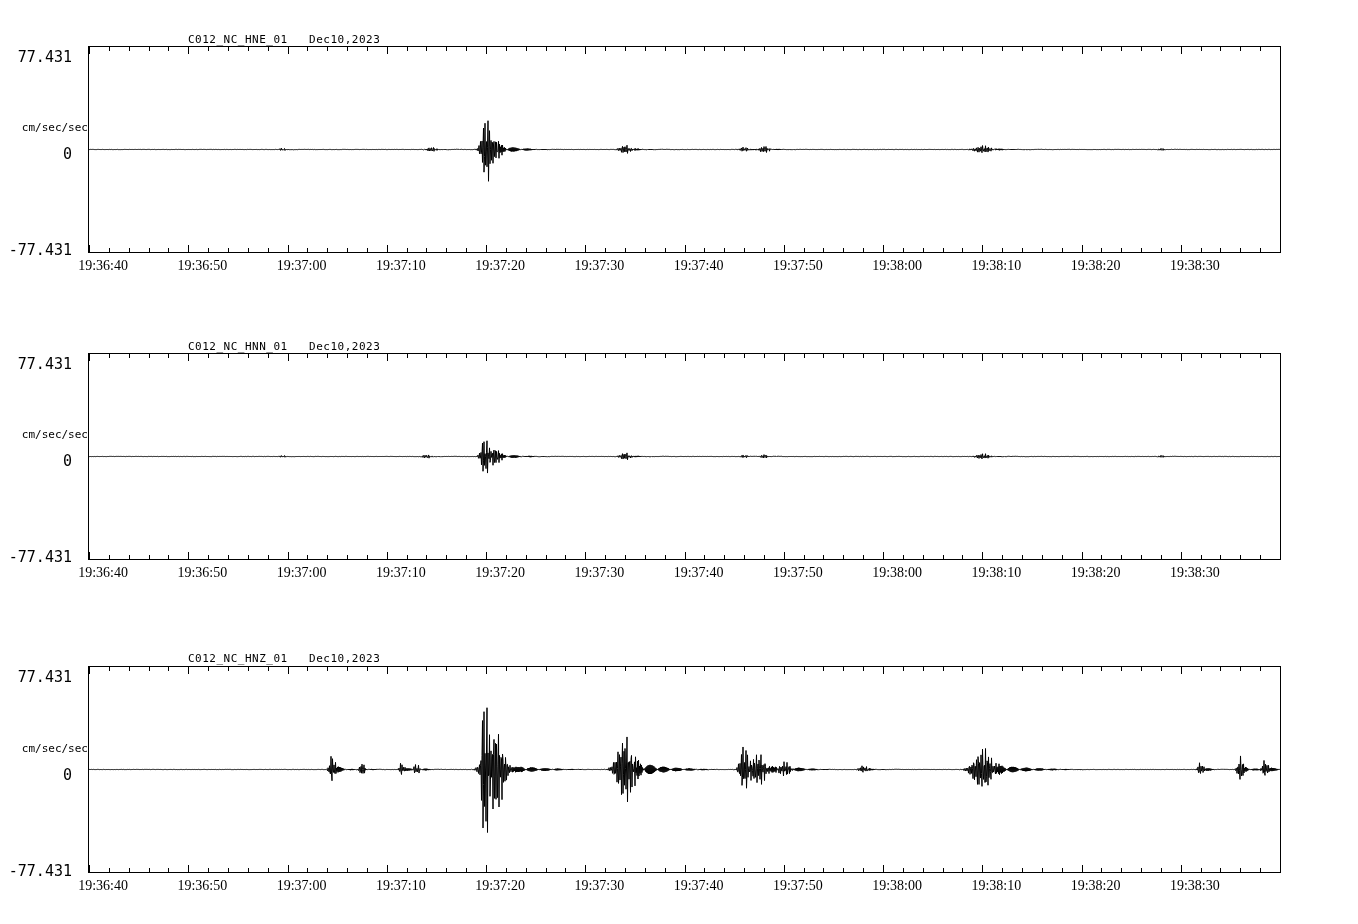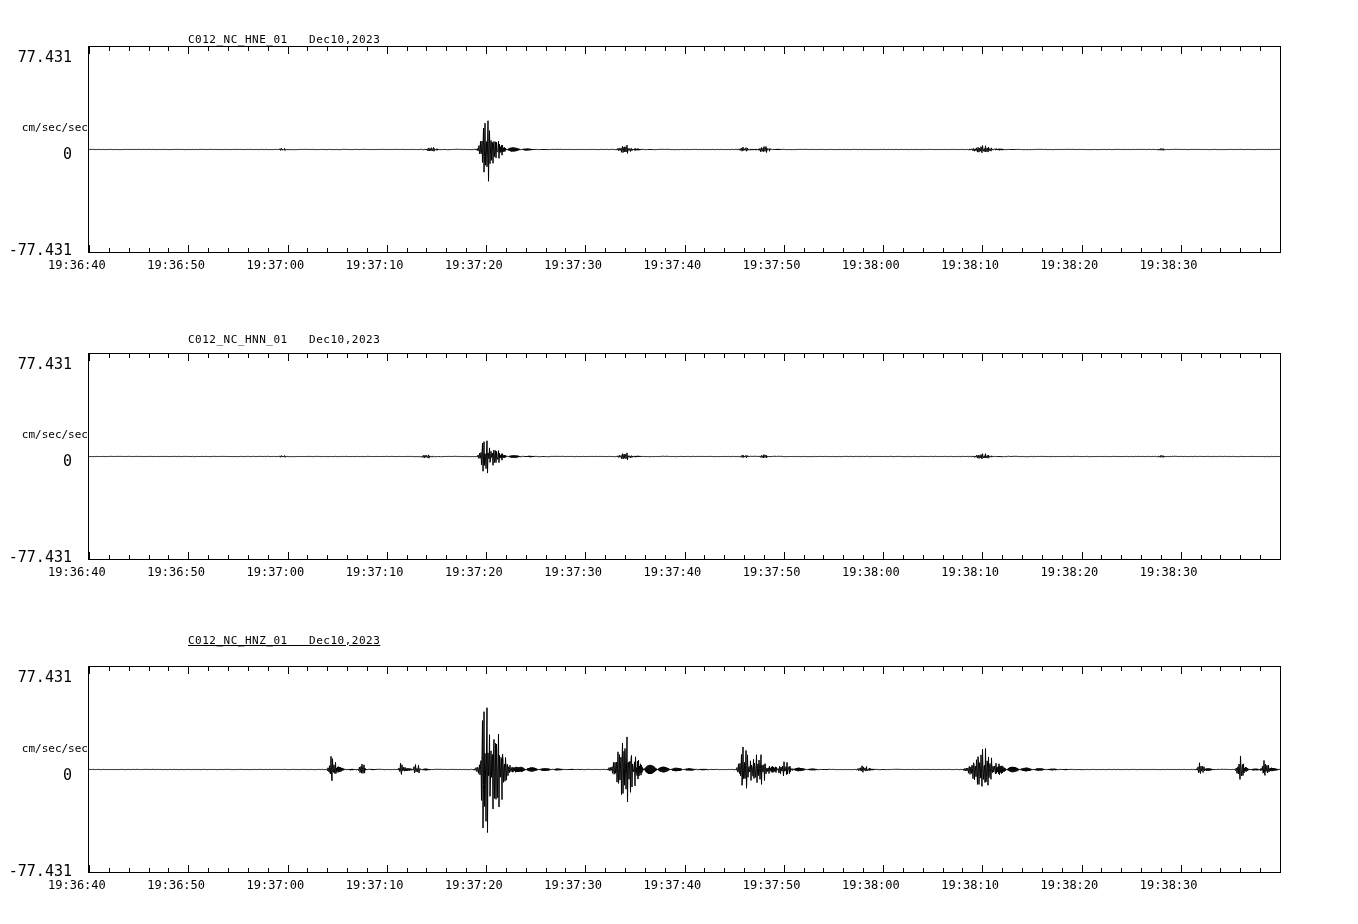--- a/index.html
+++ b/index.html
@@ -45,24 +45,25 @@
     padding-left: 8px;
   }
   .ytick-label {
     position: absolute;
     font-size: 15px;
     text-align: right;
     white-space: pre;
   }
   .xtick-label {
     position: absolute;
-    font-size: 12px;
-    text-align: left;
+    font-size: 14px;
+    text-align: right;
     white-space: pre;
     width: 80px;
+    font-family: Liberation Serif, serif;
   }
   svg {
     display: block;
   }
 </style>
 </head>
 <body>
 
 <div class="page">
 
@@ -210,21 +211,21 @@
       <div class="xtick-label" style="left: 544.25px; top: 258px;">19:37:30</div>
       <div class="xtick-label" style="left: 643.5px; top: 258px;">19:37:40</div>
       <div class="xtick-label" style="left: 742.75px; top: 258px;">19:37:50</div>
       <div class="xtick-label" style="left: 842px; top: 258px;">19:38:00</div>
       <div class="xtick-label" style="left: 941.25px; top: 258px;">19:38:10</div>
       <div class="xtick-label" style="left: 1040.5px; top: 258px;">19:38:20</div>
       <div class="xtick-label" style="left: 1139.75px; top: 258px;">19:38:30</div>
     </div>
 
   <div class="panel" style="top:307px;height:290px;">
-    <div class="panel-title" style="left:188px;top:26px;">C012_NC_HNN_01   Dec10,2023</div>
+    <div class="panel-title" style="left:188px;top:33px;">C012_NC_HNN_01   Dec10,2023</div>
     <div class="ytick-label" style="left:0px;top:48px;width:72px;">77.431</div>
     <div class="ylabel" style="left:0px;top:121px;width:80px;">cm/sec/sec</div>
     <div class="ytick-label" style="left:0px;top:145px;width:72px;">0</div>
     <div class="ytick-label" style="left:0px;top:241px;width:72px;">-77.431</div>
     <div class="plot-frame" style="left:88px;top:46px;width:1193px;height:207px;">
       <svg id="svg-hnn" width="1191" height="205" viewBox="0 0 1191 205">
           <g stroke="#000" stroke-width="1">
             <line x1="0.5" y1="0" x2="0.5" y2="7"></line>
             <line x1="0.5" y1="205" x2="0.5" y2="198"></line>
             <line x1="20.5" y1="0" x2="20.5" y2="4"></line>
@@ -359,21 +360,21 @@
       <div class="xtick-label" style="left: 544.25px; top: 258px;">19:37:30</div>
       <div class="xtick-label" style="left: 643.5px; top: 258px;">19:37:40</div>
       <div class="xtick-label" style="left: 742.75px; top: 258px;">19:37:50</div>
       <div class="xtick-label" style="left: 842px; top: 258px;">19:38:00</div>
       <div class="xtick-label" style="left: 941.25px; top: 258px;">19:38:10</div>
       <div class="xtick-label" style="left: 1040.5px; top: 258px;">19:38:20</div>
       <div class="xtick-label" style="left: 1139.75px; top: 258px;">19:38:30</div>
     </div>
 
   <div class="panel" style="top:614px;height:300px;">
-    <div class="panel-title" style="left:188px;top:20px;text-decoration:underline;">C012_NC_HNZ_01   Dec10,2023</div>
+    <div class="panel-title" style="left:188px;top:38px;">C012_NC_HNZ_01   Dec10,2023</div>
     <div class="ytick-label" style="left:0px;top:54px;width:72px;">77.431</div>
     <div class="ylabel" style="left:0px;top:128px;width:80px;">cm/sec/sec</div>
     <div class="ytick-label" style="left:0px;top:152px;width:72px;">0</div>
     <div class="ytick-label" style="left:0px;top:248px;width:72px;">-77.431</div>
     <div class="plot-frame" style="left:88px;top:52px;width:1193px;height:207px;">
       <svg id="svg-hnz" width="1191" height="205" viewBox="0 0 1191 205">
           <g stroke="#000" stroke-width="1">
             <line x1="0.5" y1="0" x2="0.5" y2="7"></line>
             <line x1="0.5" y1="205" x2="0.5" y2="198"></line>
             <line x1="20.5" y1="0" x2="20.5" y2="4"></line>

